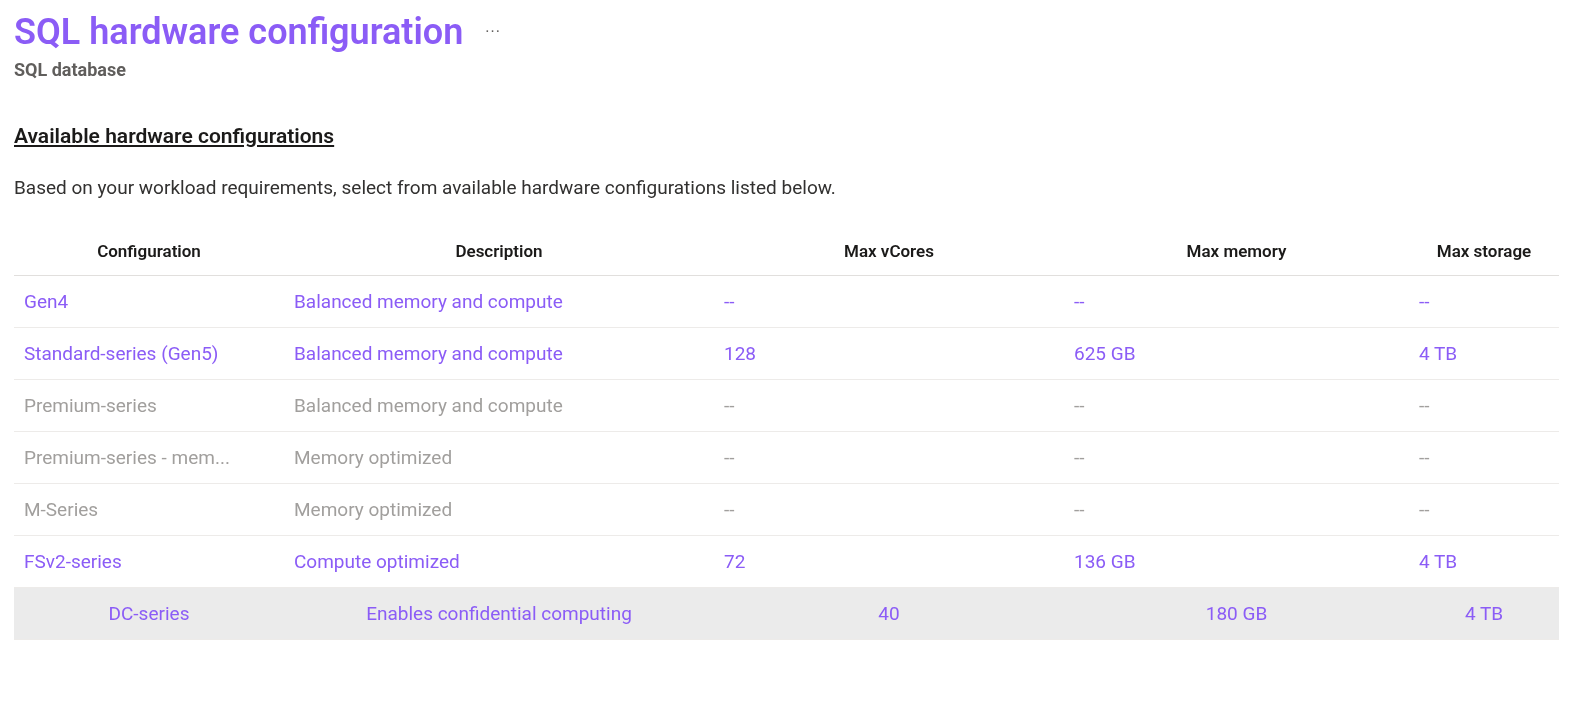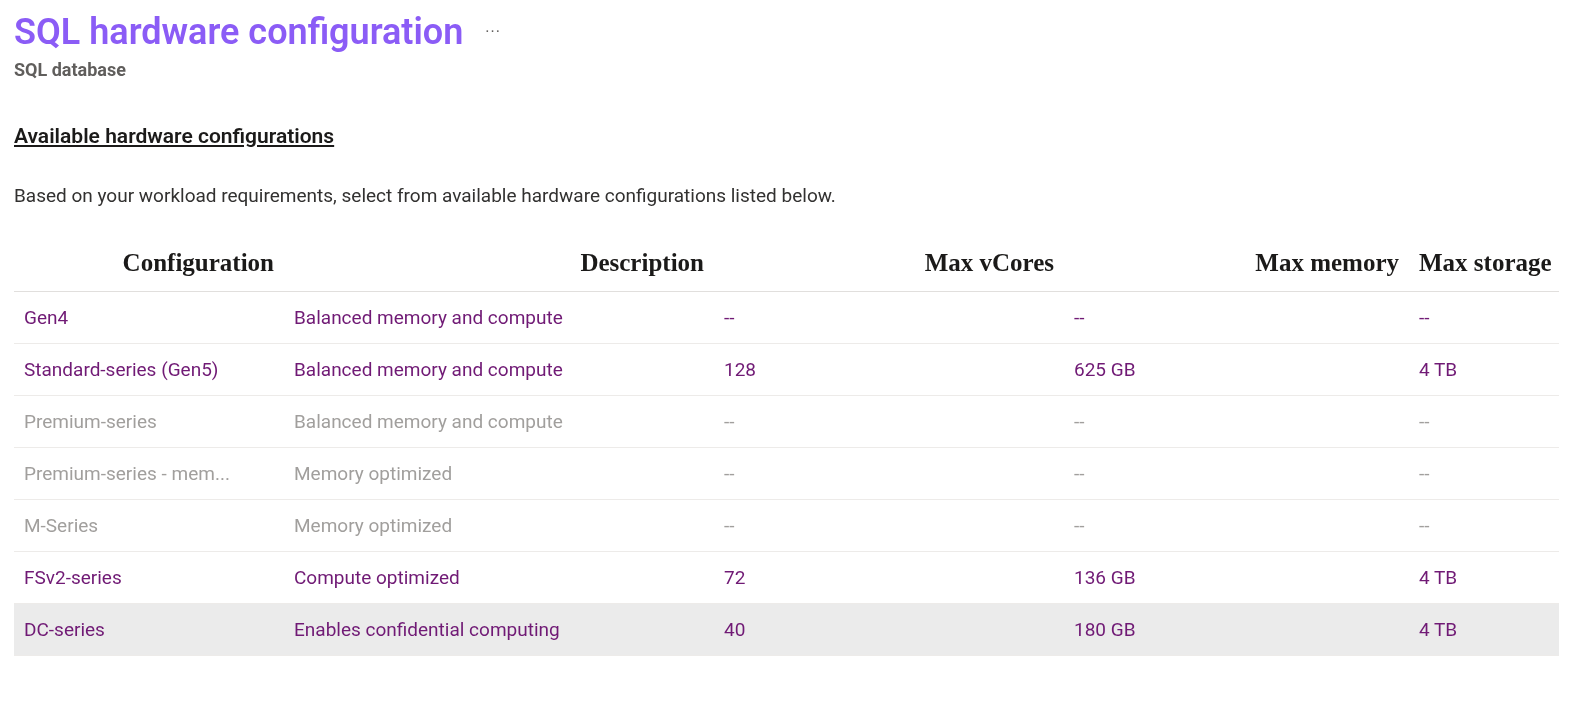--- a/index.html
+++ b/index.html
@@ -43,52 +43,52 @@
     .section-heading {
       font-size: 21px;
       font-weight: 600;
       color: #1b1a19;
       margin-top: 44px;
       text-decoration: underline;
     }
     .section-description {
       font-size: 19px;
       color: #323130;
-      margin-top: 36px;
+      margin-top: 28px;
       margin-bottom: 28px;
     }
     table.hw-table {
       width: 100%;
       border-collapse: collapse;
       table-layout: fixed;
     }
     table.hw-table th {
-      text-align: right;
-      font-size: 25px;
+      text-align: center;
+      font-size: 17px;
       font-weight: 600;
       color: #1b1a19;
       padding: 14px 10px;
       border-bottom: 1px solid #e1dfdd;
       white-space: nowrap;
-      font-family: Liberation Serif, serif;
     }
     table.hw-table td {
       font-size: 19px;
-      color: #701a75;
+      color: #8b5cf6;
       padding: 14px 10px;
       border-bottom: 1px solid #edebe9;
       white-space: nowrap;
       overflow: hidden;
       text-overflow: ellipsis;
     }
     tr.row-disabled td {
       color: #a19f9d;
     }
     tr.row-selected td {
       background: #ebebeb;
+      text-align: center;
     }
     .col-config  { width: 270px; }
     .col-desc    { width: 430px; }
     .col-vcores  { width: 350px; }
     .col-memory  { width: 345px; }
     .col-storage { width: 150px; }
   </style>
 </head>
 <body>
 

